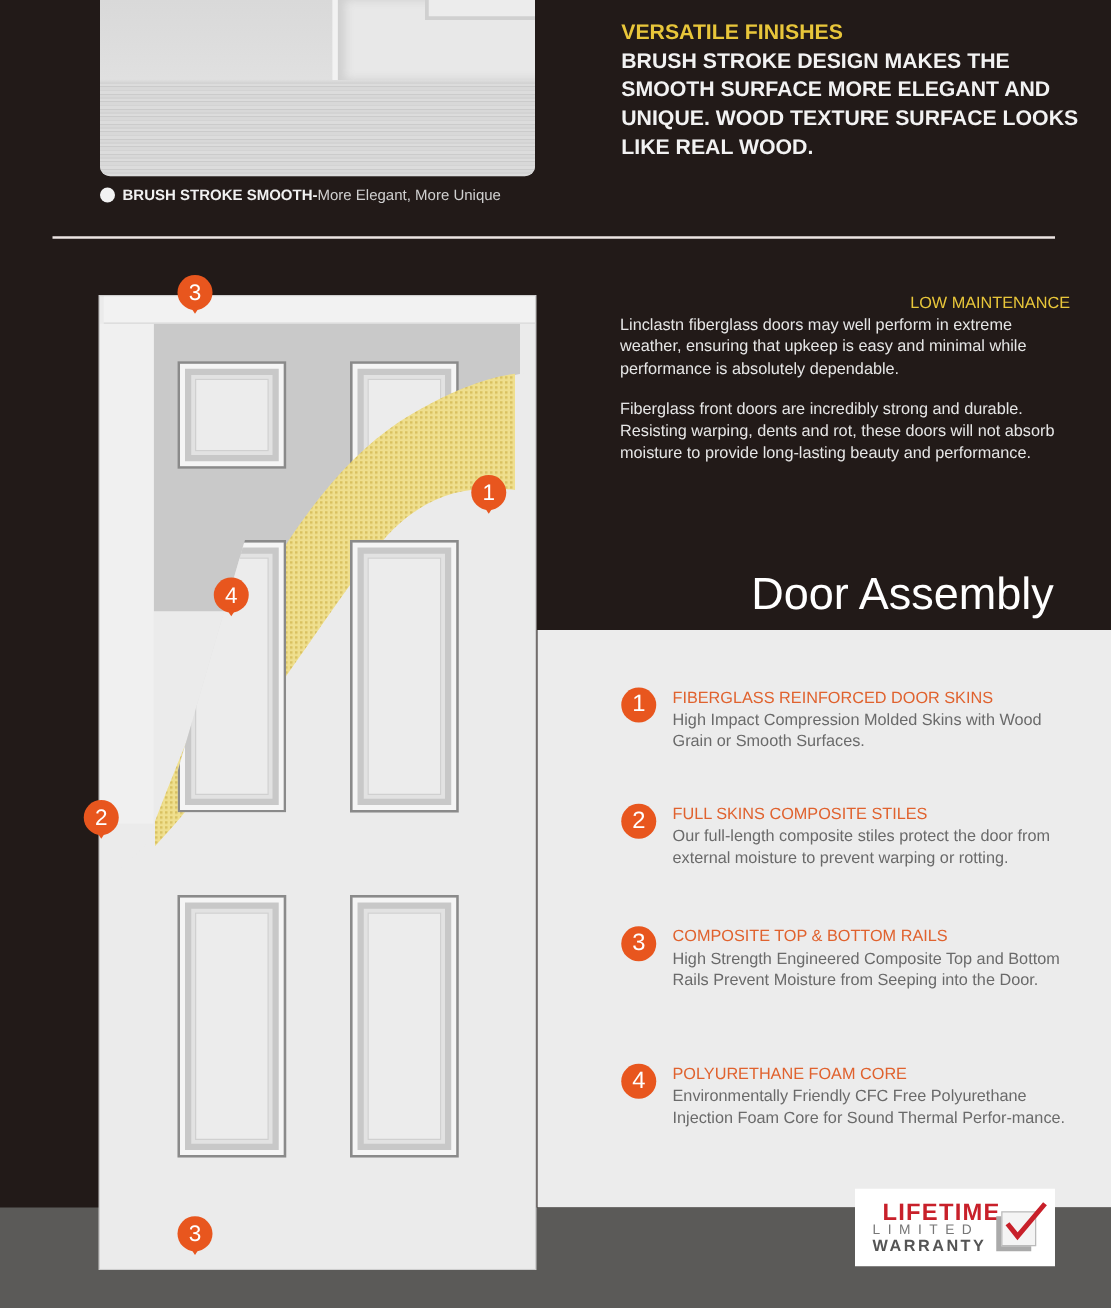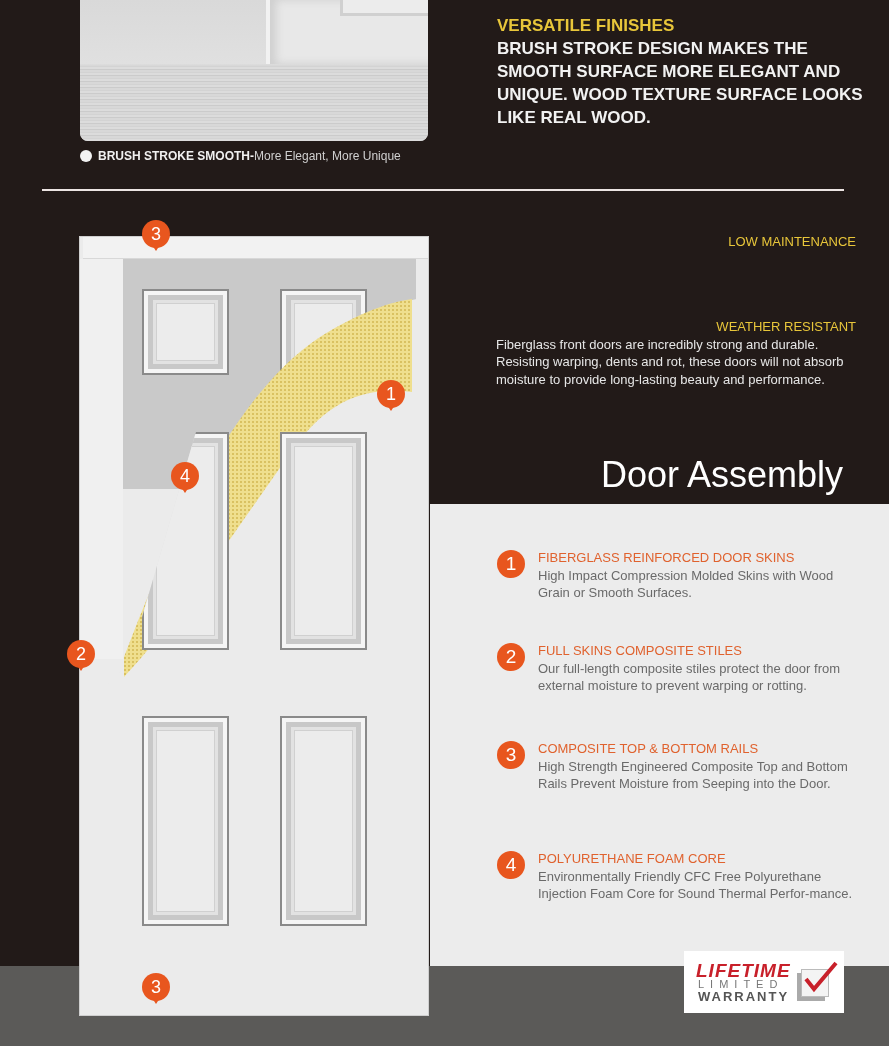--- a/index.html
+++ b/index.html
@@ -30,21 +30,21 @@
   .feat .p { color: #e6e6e6; }
 
   .title { position: absolute; right: 46px; top: 454px; font-size: 36px; color: #ffffff; }
 
   .item { position: absolute; left: 497px; width: 360px; }
   .item .badge { position: absolute; left: 0; top: 0; width: 28px; height: 28px; border-radius: 50%; background: #e8561e; color: #fff; font-size: 19px; text-align: center; line-height: 28px; }
   .item .h { position: absolute; left: 41px; top: 0; font-size: 13px; color: #e0622e; white-space: nowrap; }
   .item .p { position: absolute; left: 41px; top: 17px; width: 315px; font-size: 13px; line-height: 17px; color: #6a6a6a; }
 
   .warranty { position: absolute; left: 684px; top: 951px; width: 160px; height: 62px; background: #ffffff; }
-  .warranty .l1 { position: absolute; left: 12px; top: 9px; font-size: 19px; font-weight: bold; color: #c8202a; letter-spacing: 1px; font-style: italic; }
+  .warranty .l1 { position: absolute; left: 22px; top: 9px; font-size: 19px; font-weight: bold; color: #c8202a; letter-spacing: 1px; }
   .warranty .l2 { position: absolute; left: 14px; top: 27px; font-size: 11px; color: #777; letter-spacing: 6px; }
   .warranty .l3 { position: absolute; left: 14px; top: 38px; font-size: 13px; font-weight: bold; color: #555; letter-spacing: 2px; }
   .warranty .box { position: absolute; left: 117px; top: 18px; width: 28px; height: 28px; background: #f4f4f4; border: 1px solid #bbb; box-shadow: -4px 4px 0 #aaa; }
   .warranty svg { position: absolute; left: 116px; top: 8px; }
 
   
   .door { position: absolute; left: 79px; top: 236px; width: 350px; height: 780px; background: #ebebeb; border: 1px solid #cfcfcf; overflow: hidden; }
   .door .toprail { position: absolute; left: 3px; top: 0; width: 347px; height: 22px; background: #f2f2f2; border-bottom: 1px solid #d8d8d8; }
   .door .cut-gray { position: absolute; left: 43px; top: 22px; width: 293px; height: 230px; background: #c9c9c9; }
   .door .stile { position: absolute; left: 0; top: 22px; width: 43px; height: 400px; background: #f0f0f0; }
@@ -74,23 +74,23 @@
 
 <div class="vf">
   <div class="h">VERSATILE FINISHES</div>
   <div class="p">BRUSH STROKE DESIGN MAKES THE SMOOTH SURFACE MORE ELEGANT AND UNIQUE. WOOD TEXTURE SURFACE LOOKS LIKE REAL WOOD.</div>
 </div>
 
 <div class="divider"></div>
 
 <div class="feat" style="top:233px">
   <div class="h">LOW MAINTENANCE</div>
+  <div class="p">Linclastn fiberglass doors may well perform in extreme weather, ensuring that upkeep is easy and minimal while performance is absolutely dependable.</div>
 </div>
 <div class="feat" style="top:318px">
-  <div class="h">WEATHER RESISTANT</div>
   <div class="p">Fiberglass front doors are incredibly strong and durable. Resisting warping, dents and rot, these doors will not absorb moisture to provide long-lasting beauty and performance.</div>
 </div>
 
 <div class="title">Door Assembly</div>
 
 <div class="item" style="top:550px">
   <div class="badge">1</div>
   <div class="h">FIBERGLASS REINFORCED DOOR SKINS</div>
   <div class="p">High Impact Compression Molded Skins with Wood Grain or Smooth Surfaces.</div>
 </div>

